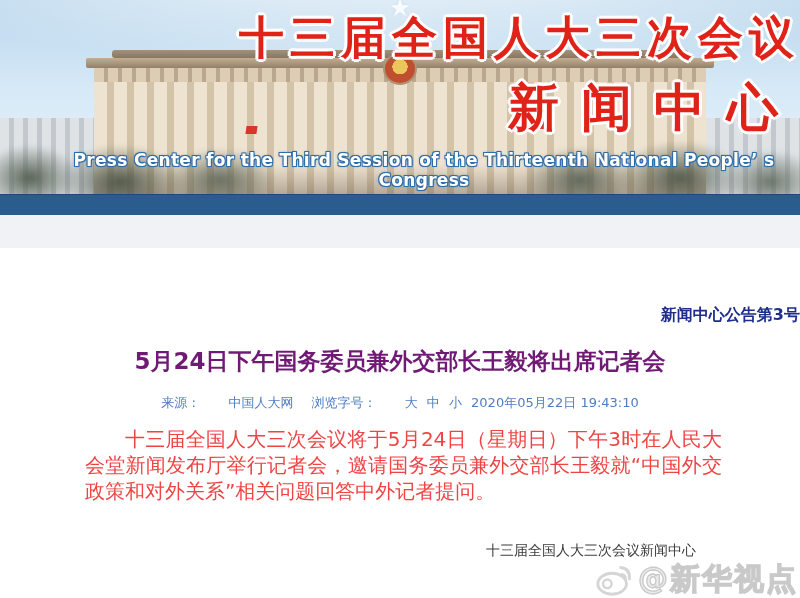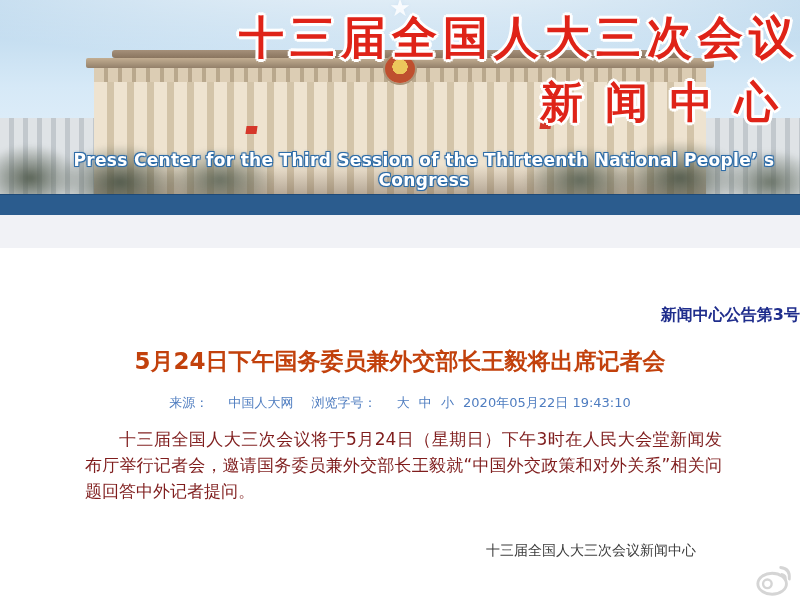--- a/index.html
+++ b/index.html
@@ -52,41 +52,41 @@
   .flag { position:absolute; width:11px; height:8px; background:#d5372a; transform:skewX(-8deg); }
   .flag.left { left:246px; top:126px; } .flag.right { left:540px; top:121px; }
 
   .banner-title1, .banner-title2 {
     position:absolute; left:0; right:0; text-align:right;
     color:#df2318; font-weight:900;
     text-shadow:-2px -2px 0 #fff,2px -2px 0 #fff,-2px 2px 0 #fff,2px 2px 0 #fff,
                  0 -3px 0 #fff,0 3px 0 #fff,-3px 0 0 #fff,3px 0 0 #fff;
   }
   .banner-title1 { top:8px; font-size:45px; letter-spacing:6px; padding-left:6px; }
-  .banner-title2 { top:74px; font-size:43px; letter-spacing:22px; padding-left:22px;font-family:Liberation Serif, serif; }
+  .banner-title2 { top:74px; font-size:51px; letter-spacing:22px; padding-left:22px;font-family:Liberation Serif, serif; }
   .banner-subtitle {
     position:absolute; top:150px; left:0; right:0; text-align:center;
     font-size:17px; font-weight:bold; color:#fff; letter-spacing:.3px;
     text-shadow:0 0 3px #2f6da8,1px 1px 0 #2f6da8,-1px -1px 0 #2f6da8,
                 1px -1px 0 #2f6da8,-1px 1px 0 #2f6da8;
     padding-left:48px;
   }
 
   .blue-bar { width:800px; height:21px; background:#2b5c8e; border-top:1px solid #1f4a77; }
   .gray-strip { width:800px; height:33px; background:#f1f2f6; }
 
   
   .content { position:relative; width:800px; }
   .notice-no { margin-top:57px; text-align:right; font-size:16px; font-weight:bold; color:#1f2d8c; }
-  .article-title { margin:20px 40px 0; text-align:center; font-size:23px; font-weight:bold; color:#c2410c; }
+  .article-title { margin:20px 40px 0; text-align:center; font-size:23px; font-weight:bold; color:#701a75; }
   .meta { margin-top:17px; text-align:center; font-size:13px; color:#4f7dc0; }
   .meta a { color:#4f7dc0; text-decoration:none; cursor:pointer; }
-  .meta .gap-s { margin-left:16px; } .meta .gap-m { margin-left:14px; } .meta .gap-xs { margin-left:5px; }
-  .body-para { margin:14px 78px 0 85px; font-size:17px; line-height:26px;
-    color:#7f1d1d; text-indent:2em; text-align:justify; }
+  .meta .gap-s { margin-left:24px; } .meta .gap-m { margin-left:14px; } .meta .gap-xs { margin-left:5px; }
+  .body-para { margin:14px 78px 0 85px; font-size:20px; line-height:26px;
+    color:#ef4444; text-indent:2em; text-align:justify; }
   .body-para + .body-para { margin-top:17px; }
   .signature { margin-top:38px; padding-right:104px; text-align:right; font-size:14px; color:#3c3c3c; }
 
   
   .watermark { position:absolute; right:2px; bottom:-2px; display:flex; align-items:center;
     pointer-events:none; }
   .watermark .wm-text {
     font-size:30px; font-weight:bold; letter-spacing:2px;
     color:rgba(255,255,255,.55); -webkit-text-stroke:1.3px #c9c9c9;
     text-shadow:0 0 1px #d4d4d4; }
@@ -136,13 +136,14 @@
 
 </div>
 
 <div class="watermark">
   <svg width="42" height="42" viewBox="0 0 44 44">
     <ellipse cx="19" cy="27" rx="15" ry="11" fill="none" stroke="#cbcbcb" stroke-width="3"></ellipse>
     <circle cx="14" cy="27" r="4.5" fill="none" stroke="#cbcbcb" stroke-width="2.5"></circle>
     <path d="M28 10 q10 1 9 12" fill="none" stroke="#cbcbcb" stroke-width="3" stroke-linecap="round"></path>
     <path d="M29 17 q5 1 4 6" fill="none" stroke="#cbcbcb" stroke-width="2.5" stroke-linecap="round"></path>
   </svg>
+  <span class="wm-text">@新华视点</span>
 </div>
 
 </body></html>

